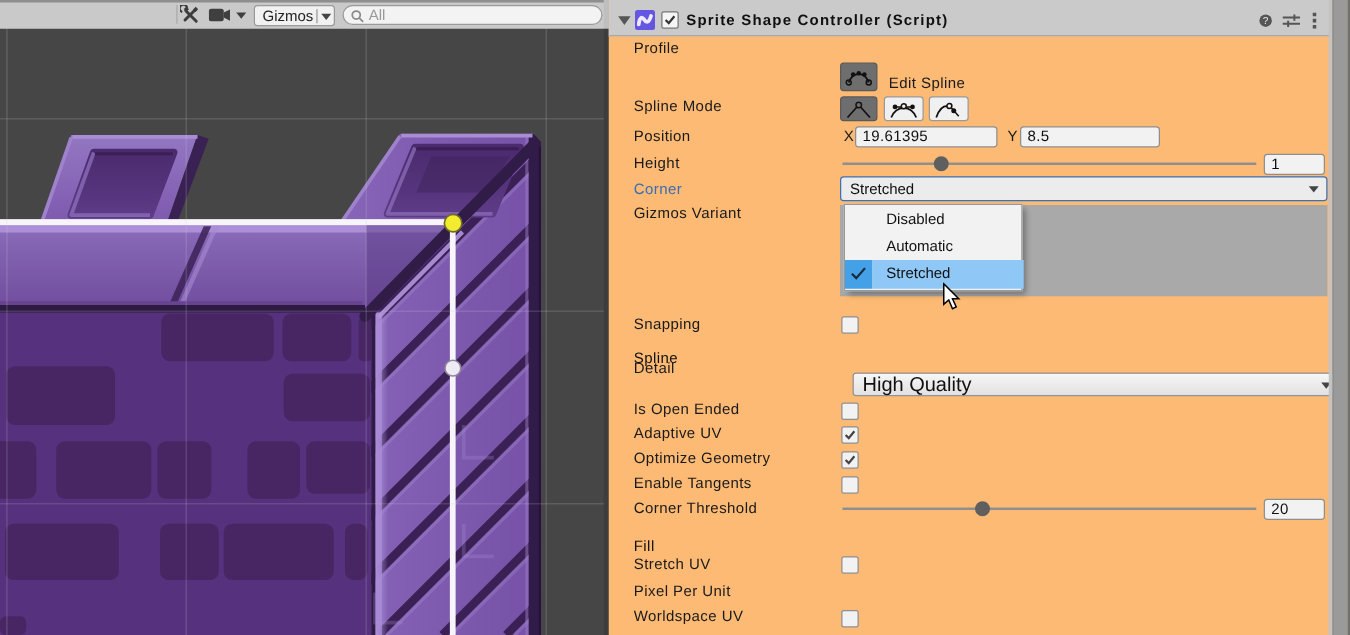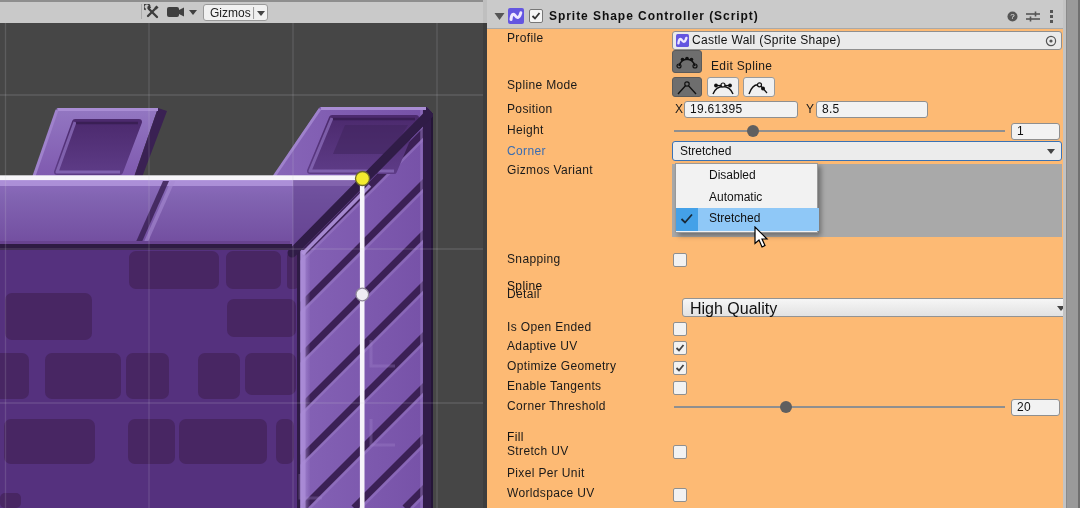--- a/index.html
+++ b/index.html
@@ -167,20 +167,27 @@
 <svg class="ab" style="left:167px;top:6px" width="30" height="12" viewBox="0 0 30 12">
 <rect x="0" y="1" width="12" height="10" rx="2" fill="#3f3f3f"></rect>
 <path d="M12,4 L17,1.5 L17,10.5 L12,8 Z" fill="#3f3f3f"></path>
 <path d="M22,4 L30,4 L26,9 Z" fill="#3f3f3f"></path>
 </svg>
 <div id="gizbtn">
         <span style="position:absolute;left:6px;top:1px">Gizmos</span>
         <span style="position:absolute;left:48px;top:0px;color:#999">|</span>
         <span class="arw" style="left:53px;top:6px;position:absolute"></span>
       </div>
+<div id="search">
+<svg class="ab" style="left:5px;top:2px" width="12" height="12" viewBox="0 0 12 12">
+          <circle cx="5" cy="5" r="3.2" fill="none" stroke="#8a8a8a" stroke-width="1.4"></circle>
+          <line x1="7.5" y1="7.5" x2="10.5" y2="10.5" stroke="#8a8a8a" stroke-width="1.4"></line>
+        </svg>
+<span style="position:absolute;left:20px;top:0px">All</span>
+</div>
 </div>
 
 <div class="ab" style="left:483px;top:0;width:4px;height:23px;background:#bfbfbf"></div>
 <div class="ab" style="left:483px;top:23px;width:4px;height:485px;background:#3d3d3d"></div>
 
 <div id="insp">
 <div id="ihead"></div>
 <svg class="ab" style="left:7px;top:12px" width="11" height="9" viewBox="0 0 11 9">
         <path d="M0.5,1 L10.5,1 L5.5,8 Z" fill="#555"></path>
       </svg>
@@ -208,31 +215,20 @@
 </svg>
 <svg class="ab" style="left:563px;top:10px" width="4" height="13" viewBox="0 0 4 13">
         <g fill="#555">
           <rect y="0" width="3" height="3"></rect>
           <rect y="5" width="3" height="3"></rect>
           <rect y="10" width="3" height="3"></rect>
         </g>
       </svg>
 
 <div class="lbl" style="top:32px">Profile</div>
-<div class="fld" style="left:185px;top:31px;width:390px;height:19px;background:#eaeaea">
-<svg width="13" height="13" viewBox="0 0 16 16" style="position:absolute;left:3px;top:2px">
-          <rect width="16" height="16" rx="2" fill="#6456e0"></rect>
-          <path d="M3,11.5 C3.5,6 5.5,5 7.2,7.5 C8.8,10 11,11 12.8,4.8" fill="none" stroke="#efe9ff" stroke-width="3" stroke-linecap="round"></path>
-        </svg>
-<span style="position:absolute;left:19px;top:1px">Castle Wall (Sprite Shape)</span>
-<svg width="12" height="12" viewBox="0 0 12 12" style="position:absolute;left:372px;top:3px">
-          <circle cx="6" cy="6" r="4.6" fill="none" stroke="#555" stroke-width="1.2"></circle>
-          <circle cx="6" cy="6" r="1.6" fill="#555"></circle>
-        </svg>
-</div>
 
 <div class="ab" style="left:185px;top:50px;width:30px;height:23px;background:#6e6e6e;border:1px solid #5a5a5a;border-radius:3px">
 <svg width="24" height="16" viewBox="0 0 24 16" style="position:absolute;left:2px;top:2px">
 <path d="M4,13 C7,4 17,4 20,13" fill="none" stroke="#111" stroke-width="1.5"></path>
 <circle cx="4" cy="13" r="2" fill="none" stroke="#111" stroke-width="1.2"></circle>
 <circle cx="20" cy="13" r="2" fill="none" stroke="#111" stroke-width="1.2"></circle>
 <circle cx="7.5" cy="6.5" r="1.8" fill="#111"></circle>
           <circle cx="12" cy="5.5" r="1.8" fill="#111"></circle>
           <circle cx="16.5" cy="6.5" r="1.8" fill="#111"></circle>
 </svg>

